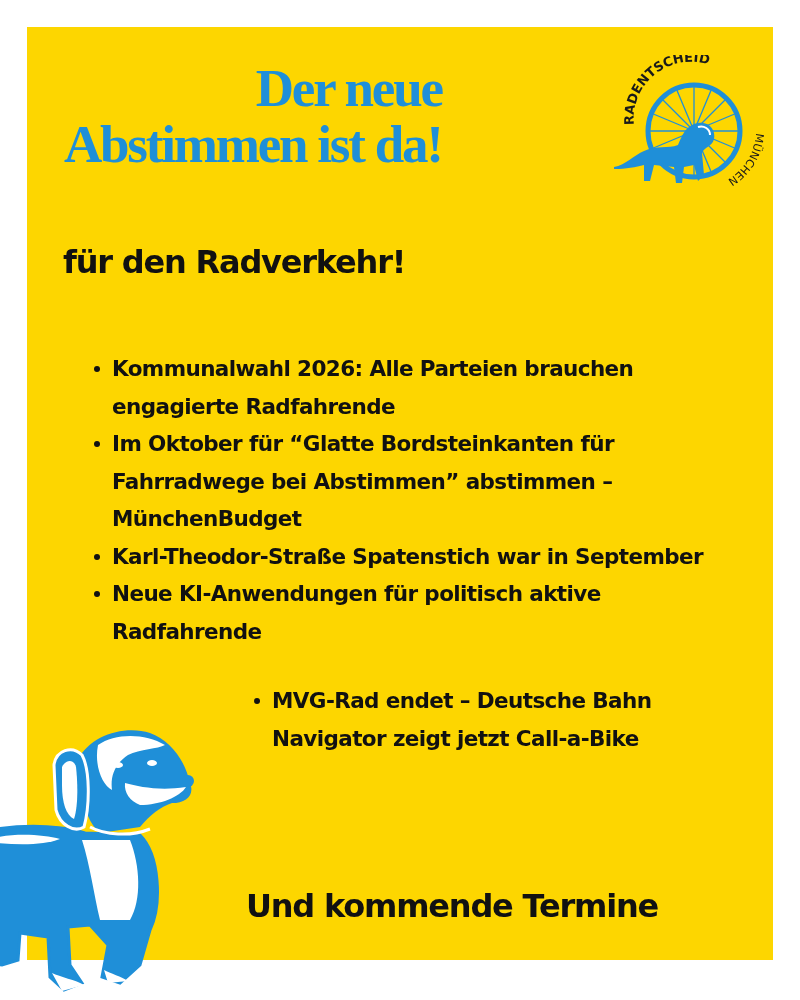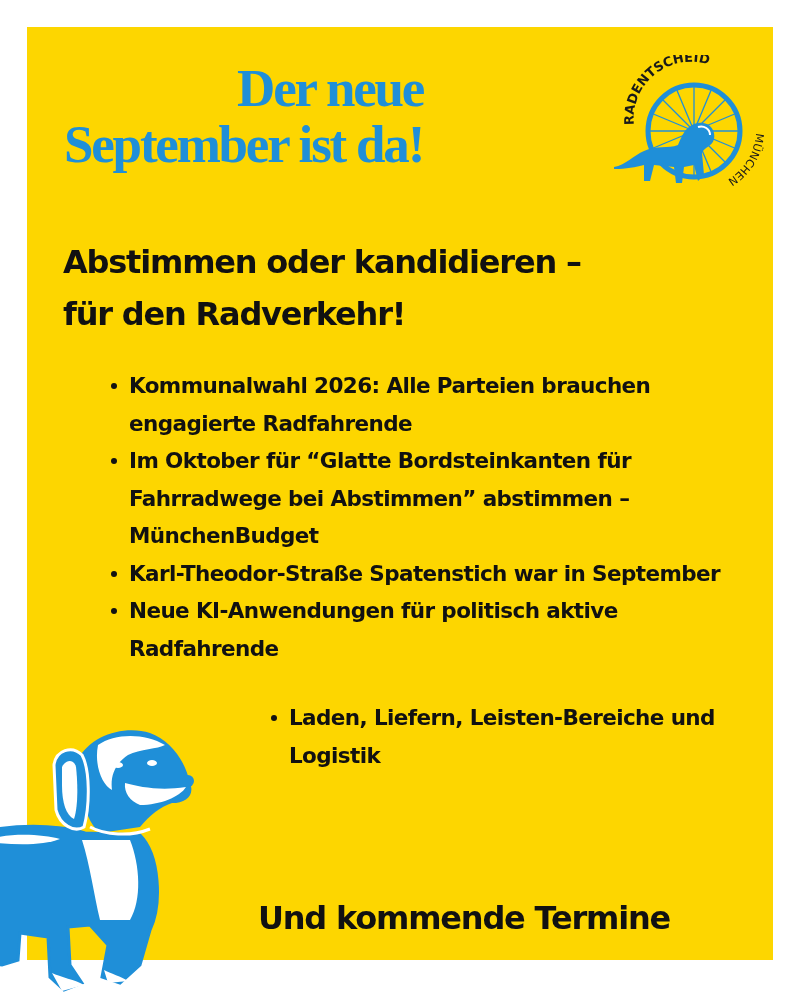--- a/index.html
+++ b/index.html
@@ -8,41 +8,41 @@
   .panel { position:absolute; left:27px; top:27px; width:746px; height:933px; background:#fdd600; }
   .title { position:absolute; left:64px; top:60px; margin:0; color:#1f8fd8;
            font-family:Liberation Serif, serif; font-weight:bold; font-size:53px;
            line-height:56px; letter-spacing:-2.2px;text-align:right; }
   .title span { display:block; }
   .logo { position:absolute; left:606px; top:55px; width:160px; height:145px; }
   .subtitle { position:absolute; left:63px; top:236px; margin:0; color:#111;
               font-family:"DejaVu Sans", sans-serif; font-weight:bold; font-size:32px;
               line-height:52px; letter-spacing:-1.2px; }
   .subtitle span { display:block; }
-  ul.news { list-style:none; margin:17px; padding:0; position:absolute; color:#111;
+  ul.news { list-style:none; margin:0; padding:0; position:absolute; color:#111;
             font-family:"DejaVu Sans", sans-serif; font-weight:bold; font-size:21.5px;
             line-height:37.5px; letter-spacing:-0.6px; }
   ul.news li { position:relative; padding-left:22px; }
   ul.news li::before { content:""; position:absolute; left:4px; top:16px; width:6px; height:6px;
                        border-radius:50%; background:#111; }
   ul.list1 { left:90px; top:350px; width:640px; }
   ul.list2 { left:250px; top:682px; width:510px; }
-  .termine { position:absolute; left:242px; top:878px; margin:16px; color:#111;
+  .termine { position:absolute; left:242px; top:878px; margin:4px; color:#111;
              font-family:"DejaVu Sans", sans-serif; font-weight:bold; font-size:32px;
              letter-spacing:-1.2px; line-height:48px; }
   .dog { position:absolute; left:-10px; top:715px; width:215px; height:285px; }
 </style>
 </head>
 <body>
 
 <div class="panel"></div>
 
 <h1 class="title">
   <span>Der neue</span>
-  <span>September ist da!</span>
+  <span>Abstimmen ist da!</span>
 </h1>
 
 <div class="logo">
   <svg width="160" height="145" viewBox="0 0 160 145">
     <defs>
       <path id="arcTop" d="M 28 70 A 55 55 0 0 1 142 58"></path>
       <path id="arcRight" d="M 150 78 A 60 60 0 0 1 105 132"></path>
     </defs>
     <circle cx="88" cy="76" r="46" fill="none" stroke="#1f8fd8" stroke-width="5"></circle>
     <g stroke="#1f8fd8" stroke-width="1.3">
@@ -61,33 +61,32 @@
     <text font-family="DejaVu Sans, sans-serif" font-weight="bold" font-size="13" fill="#1a1a1a">
       <textPath href="#arcTop">RADENTSCHEID</textPath>
     </text>
     <text font-family="DejaVu Sans, sans-serif" font-size="11" fill="#1a1a1a">
       <textPath href="#arcRight">MÜNCHEN</textPath>
     </text>
   </svg>
 </div>
 
 <h2 class="subtitle">
-  <span>Abstimmen oder kandidieren –</span>
   <span>für den Radverkehr!</span>
 </h2>
 
 <ul class="news list1">
   <li>Kommunalwahl 2026: Alle Parteien brauchen engagierte Radfahrende</li>
   <li>Im Oktober für “Glatte Bordsteinkanten für Fahrradwege bei Abstimmen” abstimmen – MünchenBudget</li>
   <li>Karl-Theodor-Straße Spatenstich war in September</li>
   <li>Neue KI-Anwendungen für politisch aktive Radfahrende</li>
 </ul>
 
 <ul class="news list2">
-  <li>Laden, Liefern, Leisten-Bereiche und Logistik</li>
+  <li>MVG-Rad endet – Deutsche Bahn Navigator zeigt jetzt Call-a-Bike</li>
 </ul>
 
 <h2 class="termine">Und kommende Termine</h2>
 
 <div class="dog">
   <svg width="215" height="285" viewBox="0 0 215 285">
 
     <path d="M0 115 C40 108 80 112 95 118 L150 120 C170 140 172 190 160 215 L150 250 L130 268 L112 262 L118 230 L100 210 L78 212 L80 250 L92 268 L74 275 L60 262 L58 222 L30 218 L28 245 L12 250 L0 248 Z" fill="#1f8fd8" stroke="#1f8fd8" stroke-width="3"></path>
 
     <path d="M92 125 L140 125 C150 150 152 185 140 205 L110 205 C104 180 100 150 92 125 Z" fill="#ffffff"></path>

